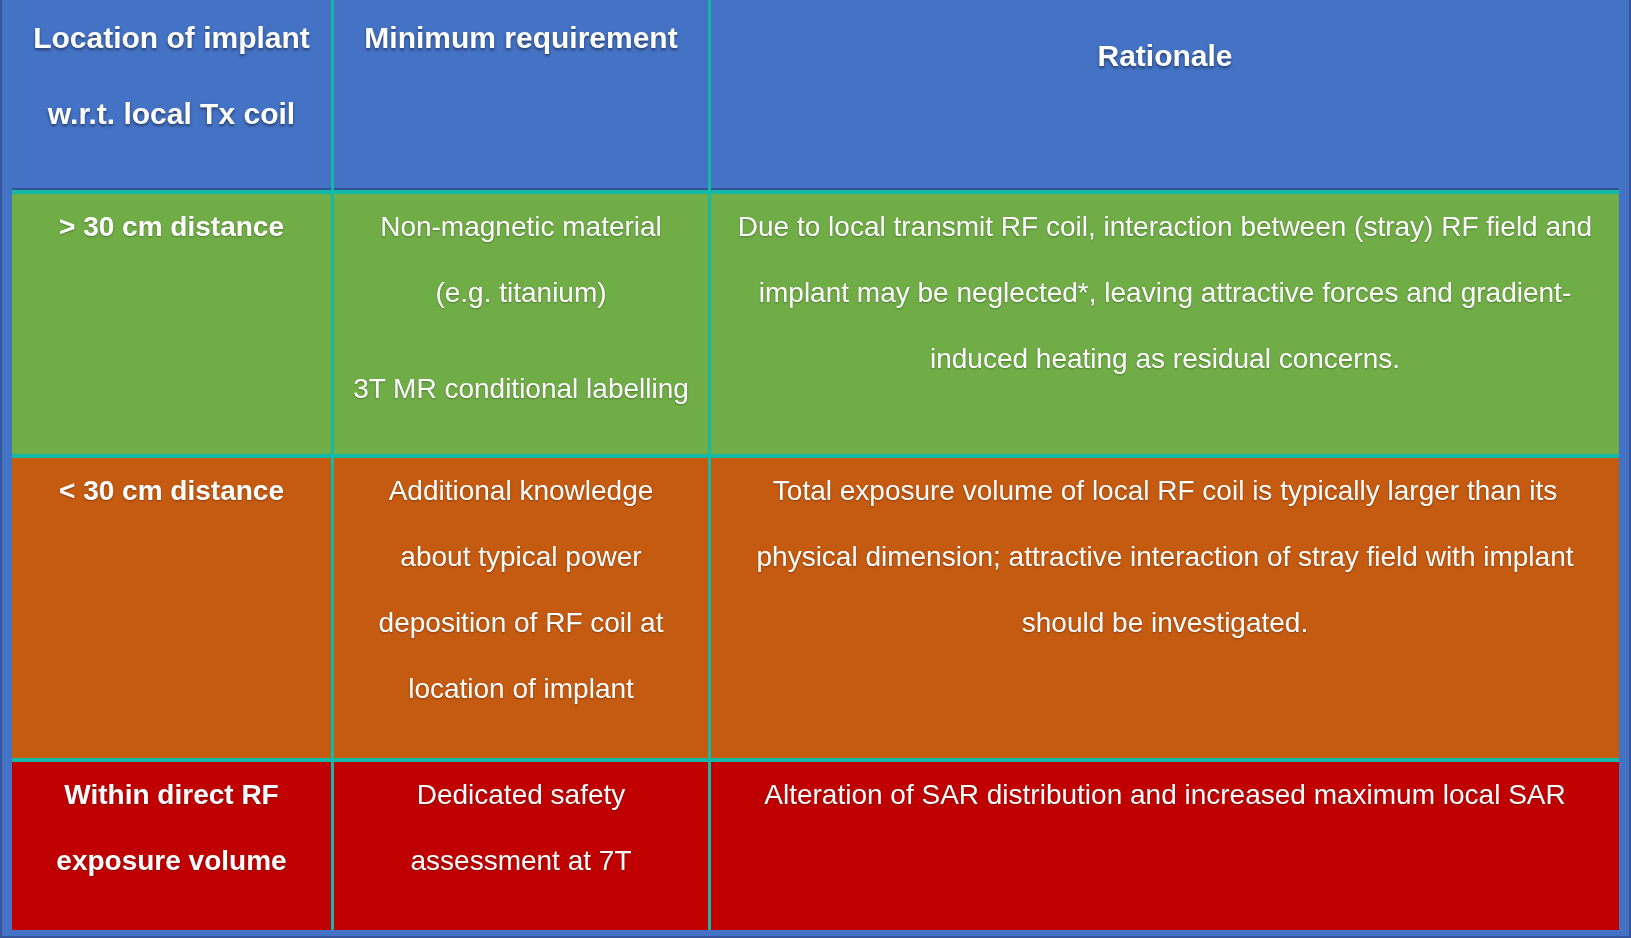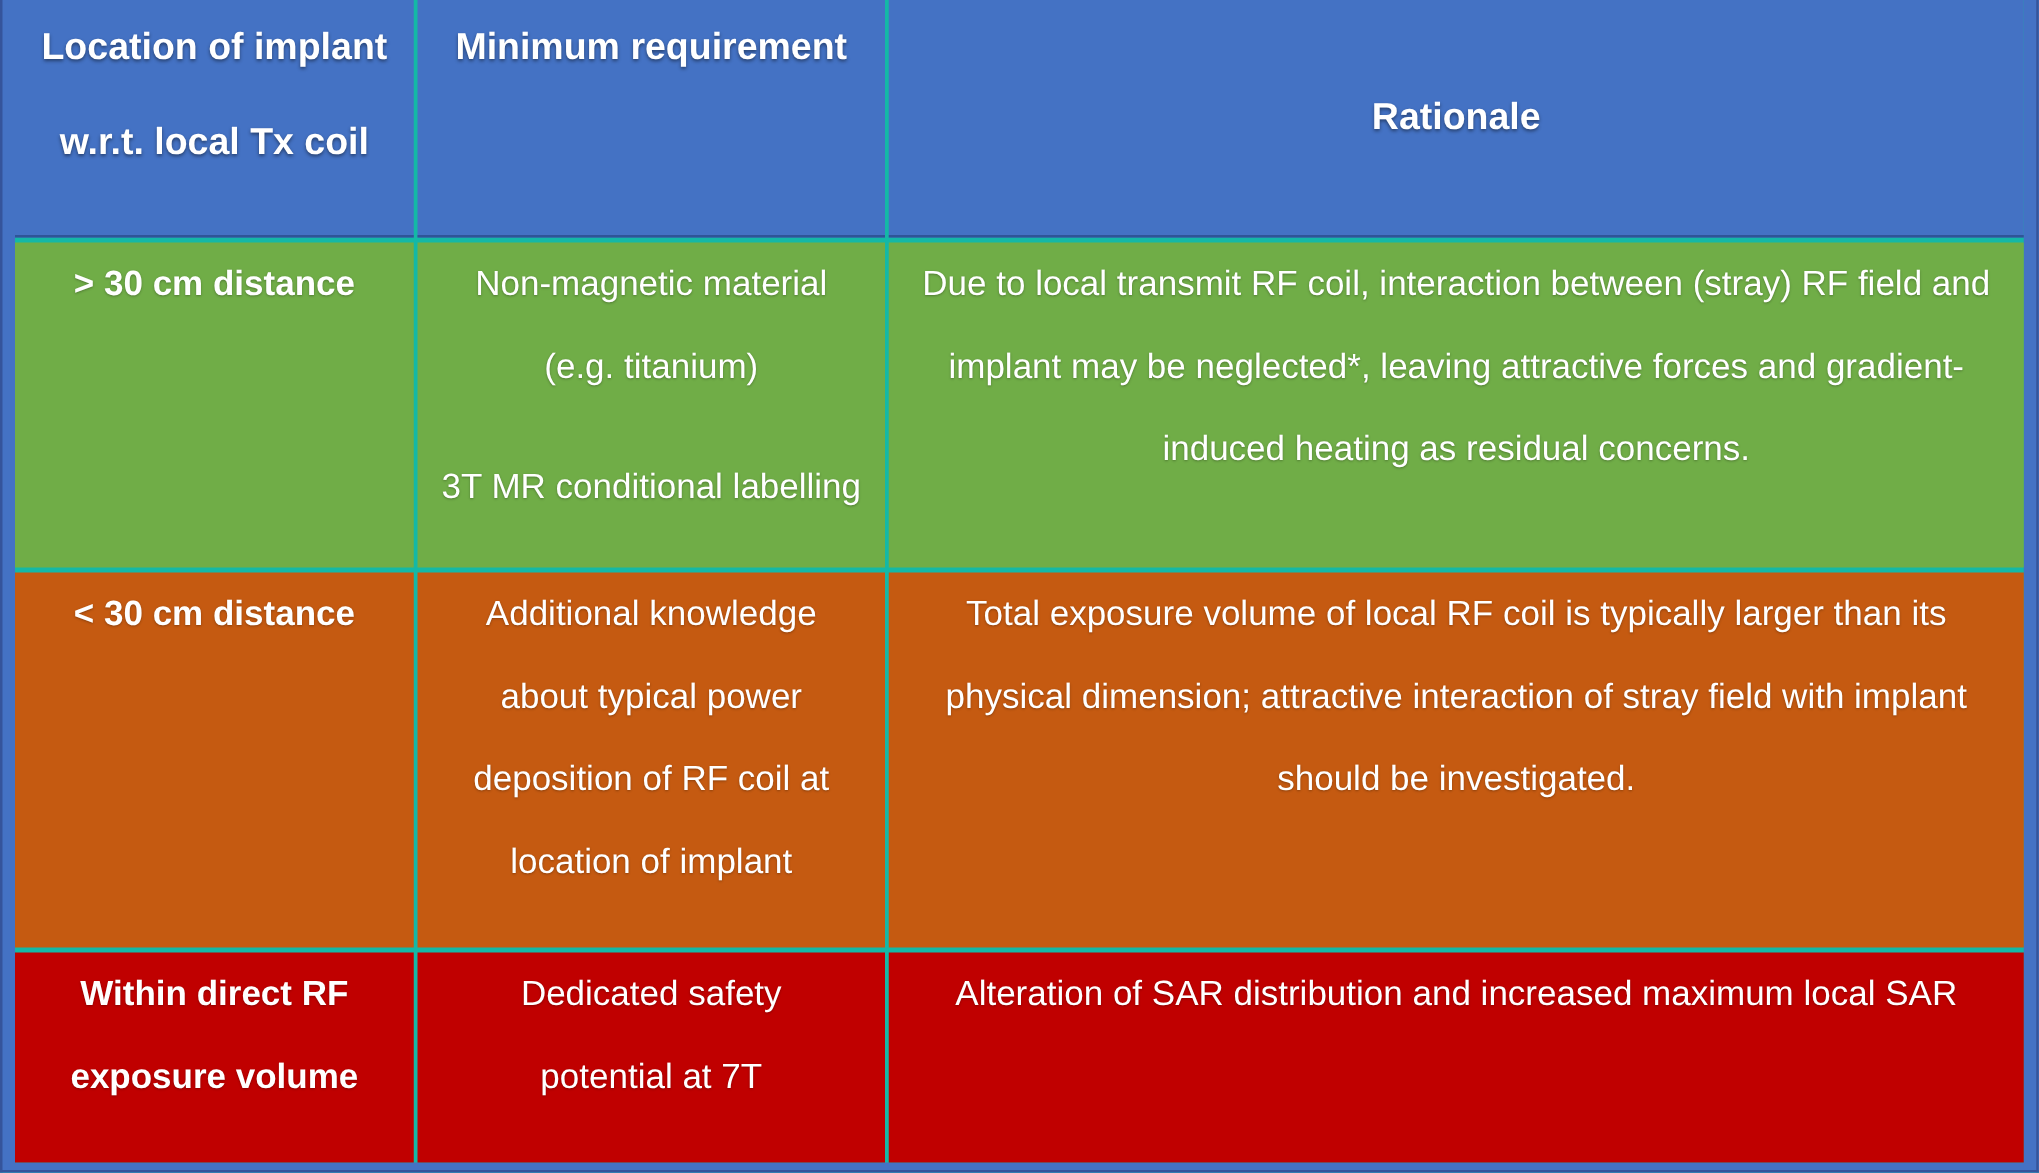--- a/index.html
+++ b/index.html
@@ -41,21 +41,21 @@
   .cell.header {
     border-bottom: 2px solid #2F5597;
   }
   .cell.header .line {
     font-size: 30px;
     font-weight: bold;
     line-height: 76px;
     text-shadow: 0 2px 3px rgba(0,0,0,0.45);
   }
   .cell.header.col-rationale {
-    padding-top: 56px;
+    padding-top: 18px;
   }
   .cell.body .line {
     font-size: 28px;
     line-height: 66px;
     text-shadow: 0 1px 2px rgba(0,0,0,0.30);
     white-space: nowrap;
   }
   .cell.body.col-location .line {
     font-weight: bold;
   }
@@ -106,19 +106,19 @@
         <div class="line">Total exposure volume of local RF coil is typically larger than its</div>
         <div class="line">physical dimension; attractive interaction of stray field with implant</div>
         <div class="line">should be investigated.</div>
       </div>
       <div class="cell body col-location critical-red" style="background: rgb(192, 0, 0); color: rgb(255, 255, 255);">
         <div class="line">Within direct RF</div>
         <div class="line">exposure volume</div>
       </div>
       <div class="cell body col-requirement critical-red" style="background: rgb(192, 0, 0); color: rgb(255, 255, 255);">
         <div class="line">Dedicated safety</div>
-        <div class="line">potential at 7T</div>
+        <div class="line">assessment at 7T</div>
       </div>
       <div class="cell body col-rationale critical-red" style="background: rgb(192, 0, 0); color: rgb(255, 255, 255);">
         <div class="line">Alteration of SAR distribution and increased maximum local SAR</div>
       </div>
     </div>
 </div>
 
 </body></html>

